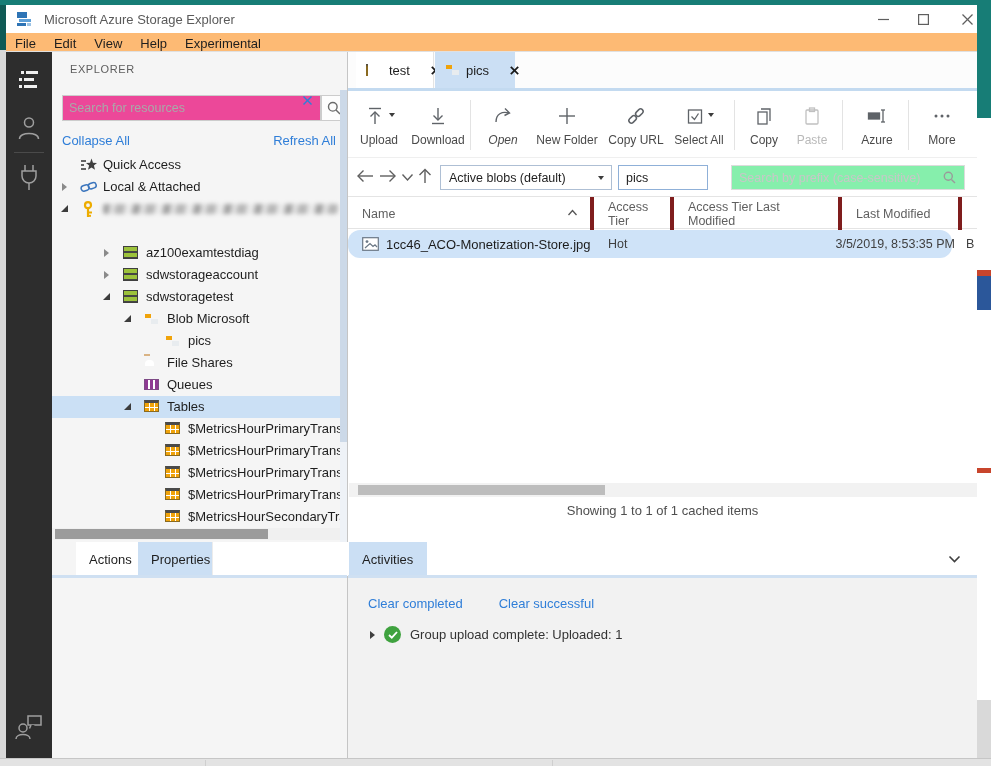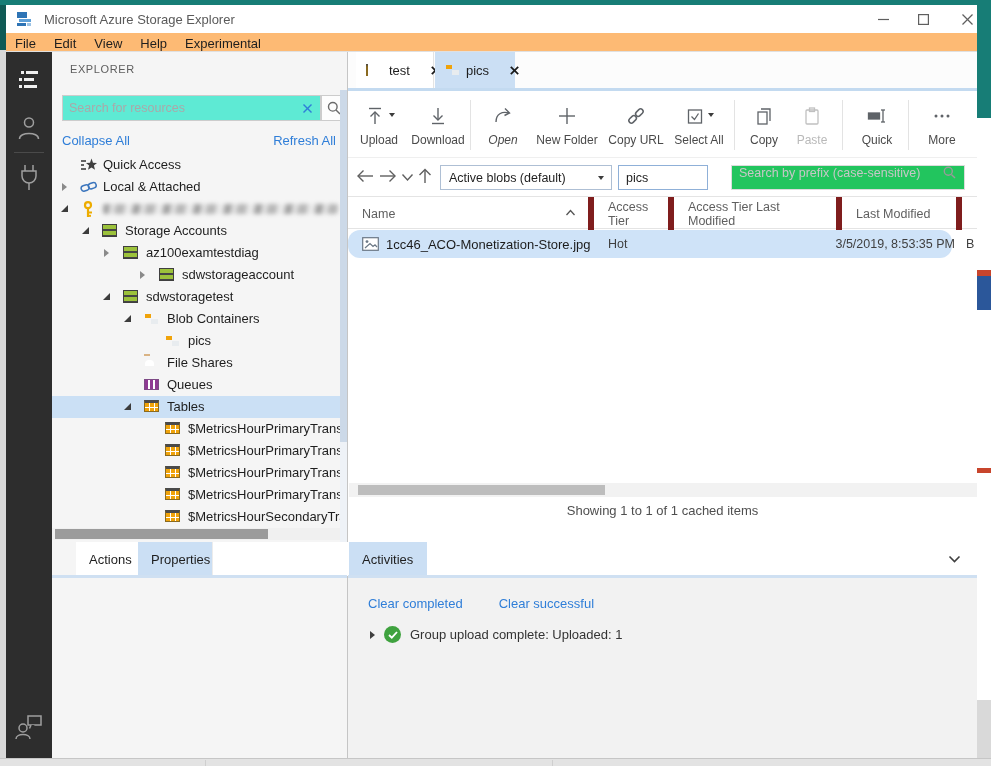--- a/index.html
+++ b/index.html
@@ -34,21 +34,21 @@
   .menu-item { padding:0 9px; font-size:13px; color:#1e1e1e; }
 
   
   .activitybar { left:6px; top:52px; width:46px; height:706px; background:#2d2d2d; }
   .act-icon { position:absolute; left:0; width:46px; display:flex; justify-content:center; }
   .act-sep { position:absolute; left:8px; width:30px; height:1px; background:#4a4a4a; }
 
   
   .explorer { left:52px; top:52px; width:296px; height:490px; background:#f5f5f5; overflow:hidden; }
   .explorer-header { position:absolute; left:18px; top:11px; font-size:11px; letter-spacing:.6px; color:#5e5e5e; }
-  .search-box { position:absolute; left:10px; top:43px; width:259px; height:26px; background:#5eead4; border:1px solid #cccccc; display:flex; align-items:center; }
+  .search-box { position:absolute; left:10px; top:43px; width:259px; height:26px; background:#ec4899; border:1px solid #cccccc; display:flex; }
   .search-box input { border:none; outline:none; flex:1; font-family:"Liberation Sans",sans-serif; font-size:12.5px; color:#333; padding:0 6px; background:transparent; }
   .search-box input::placeholder { color:#a9a9a9; }
   .search-btn { position:absolute; left:269px; top:43px; width:26px; height:26px; background:#fdfdfd; border:1px solid #cccccc; display:flex; align-items:center; justify-content:center; }
   .link { color:#2f7ed8; font-size:13px; cursor:pointer; }
   .tree-vscroll { position:absolute; left:288px; top:38px; width:7px; height:452px; background:#eef2f7; }
   .tree-vscroll .thumb { position:absolute; left:0; top:0; width:7px; height:352px; background:#ccd9e8; }
 
   .tree-item { position:absolute; left:0; width:296px; height:22px; }
   .tree-item.selected { background:#cbe0f5; }
   .tlabel { position:absolute; top:3px; font-size:13px; color:#1e1e1e; white-space:nowrap; }
@@ -89,27 +89,27 @@
   .tbtn.disabled .tlbl { color:#b9b9b9; }
   .tsep { position:absolute; top:9px; width:1px; height:50px; background:#e3e3e3; }
   .caret { width:0; height:0; border-left:3.5px solid transparent; border-right:3.5px solid transparent; border-top:4px solid #3c3c3c; margin-bottom:10px; }
 
   
   .navbar { left:348px; top:158px; width:629px; height:38px; background:#ffffff; }
   .nav-ico { position:absolute; top:11px; }
   .nav-select { position:absolute; left:92px; top:7px; width:172px; height:25px; border:1px solid #aebfd4; background:#fff; display:flex; align-items:center; padding:0 8px; font-size:12.5px; color:#1e1e1e; }
   .nav-select .caret { position:absolute; right:7px; top:10px; margin:0; }
   .nav-input { position:absolute; left:270px; top:7px; width:90px; height:25px; border:1px solid #8fb0d8; background:#fff; font-family:"Liberation Sans",sans-serif; font-size:12.5px; color:#1e1e1e; padding:0 7px; outline:none; }
-  .nav-search { position:absolute; left:383px; top:7px; width:234px; height:25px; border:1px solid #dcdcdc; background:#22c55e; display:flex; align-items:flex-start; }
+  .nav-search { position:absolute; left:383px; top:7px; width:234px; height:25px; border:1px solid #dcdcdc; background:#86efac; display:flex; align-items:center; }
   .nav-search input { border:none; outline:none; flex:1; font-family:"Liberation Sans",sans-serif; font-size:12.5px; padding:0 7px; background:transparent; color:#333; }
   .nav-search input::placeholder { color:#c7c7c7; }
 
   
   .gridhead { left:348px; top:196px; width:629px; height:33px; background:#ffffff; border-top:1px solid #e4e4e4; border-bottom:1px solid #e4e4e4; }
-  .gh-cell { position:absolute; top:0; height:33px; display:flex; align-items:center; padding:0 14px; font-size:12.5px; color:#5f5f5f; border-right:6px solid #7f1d1d; }
+  .gh-cell { position:absolute; top:0; height:33px; display:flex; align-items:center; padding:0 14px; font-size:12.5px; color:#5f5f5f; border-right:4px solid #7f1d1d; }
   .grow { left:348px; top:230px; width:604px; height:28px; background:#cfe3f8; display:flex; align-items:center;border-radius:12px; }
   .grow .fname { position:absolute; left:38px; font-size:13px; color:#1c1c1c; }
   .grow .ftier { position:absolute; left:260px; font-size:12.5px; color:#3f3f3f; }
   .grow .fdate { position:absolute; left:482px; width:125px; text-align:right; font-size:12.5px; color:#3f3f3f; }
   .grow .fpart { position:absolute; left:618px; font-size:12.5px; color:#3f3f3f; }
   .main-hscroll { left:349px; top:483px; width:628px; height:14px; background:#f2f2f2; }
   .main-hscroll .thumb { position:absolute; left:9px; top:2px; width:247px; height:10px; background:#bdbdbd; }
   .status-line { left:348px; top:503px; width:629px; text-align:center; font-size:13px; color:#4f4f4f; }
 
   
@@ -274,48 +274,43 @@
         <svg width="12" height="17" viewBox="0 0 12 17">
           <circle cx="6" cy="4.2" r="3" fill="none" stroke="#edac00" stroke-width="2.2"></circle>
           <line x1="6" y1="7.2" x2="6" y2="16" stroke="#edac00" stroke-width="2.2"></line>
           <line x1="6" y1="11.5" x2="10" y2="11.5" stroke="#edac00" stroke-width="2"></line>
           <line x1="6" y1="14.8" x2="9" y2="14.8" stroke="#edac00" stroke-width="2"></line>
         </svg>
       </span>
       <span class="redact" style="left:51px; width:235px;"></span>
     </div>
 
-    <div class="tree-item" style="top:168px;">
-      <span class="arrow-e" style="left:30px;"></span>
-      <span class="ticon icon-storage" style="left:50px;"></span>
-      <span class="tlabel" style="left:73px;">Storage Accounts</span>
-    </div>
 
     <div class="tree-item" style="top:190px;">
       <span class="arrow-c" style="left:52px;"></span>
       <span class="ticon icon-storage" style="left:71px;"></span>
       <span class="tlabel" style="left:94px;">az100examtestdiag</span>
     </div>
 
-    <div class="tree-item" style="top:212px;margin-left:36px;">
+    <div class="tree-item" style="top:212px;">
       <span class="arrow-c" style="left:52px;"></span>
       <span class="ticon icon-storage" style="left:71px;"></span>
       <span class="tlabel" style="left:94px;">sdwstorageaccount</span>
     </div>
 
     <div class="tree-item" style="top:234px;">
       <span class="arrow-e" style="left:51px;"></span>
       <span class="ticon icon-storage" style="left:71px;"></span>
       <span class="tlabel" style="left:94px;">sdwstoragetest</span>
     </div>
 
     <div class="tree-item" style="top:256px;">
       <span class="arrow-e" style="left:72px;"></span>
       <span class="ticon icon-blob" style="left:92px; top:5px;"></span>
-      <span class="tlabel" style="left:115px;">Blob Containers</span>
+      <span class="tlabel" style="left:115px;">Blob Microsoft</span>
     </div>
 
     <div class="tree-item" style="top:278px;">
       <span class="ticon icon-blob" style="left:113px; top:5px;"></span>
       <span class="tlabel" style="left:136px;">pics</span>
     </div>
 
     <div class="tree-item" style="top:300px;">
       <span class="ticon icon-fileshare" style="left:92px;"></span>
       <span class="tlabel" style="left:115px;">File Shares</span>
@@ -492,21 +487,21 @@
       <div class="ticonwrap">
         <span>
           <svg width="22" height="22" viewBox="0 0 22 22" stroke="#5f6368" stroke-width="1.3">
             <rect x="2.5" y="8" width="11" height="6" fill="#5f6368"></rect>
             <line x1="17" y1="5" x2="17" y2="17"></line>
             <line x1="15" y1="5" x2="19" y2="5"></line>
               <line x1="15" y1="17" x2="19" y2="17"></line>
           </svg>
         </span>
       </div>
-      <div class="tlbl">Quick</div>
+      <div class="tlbl">Azure</div>
     </div>
     <div class="tsep" style="left:560px;"></div>
 
     <div class="tbtn" style="left:566px; width:56px;">
       <div class="ticonwrap">
         <span>
           <svg width="22" height="22" viewBox="0 0 22 22" fill="#5f6368">
             <circle cx="5" cy="11" r="1.5"></circle>
               <circle cx="11" cy="11" r="1.5"></circle>
               <circle cx="17" cy="11" r="1.5"></circle>

